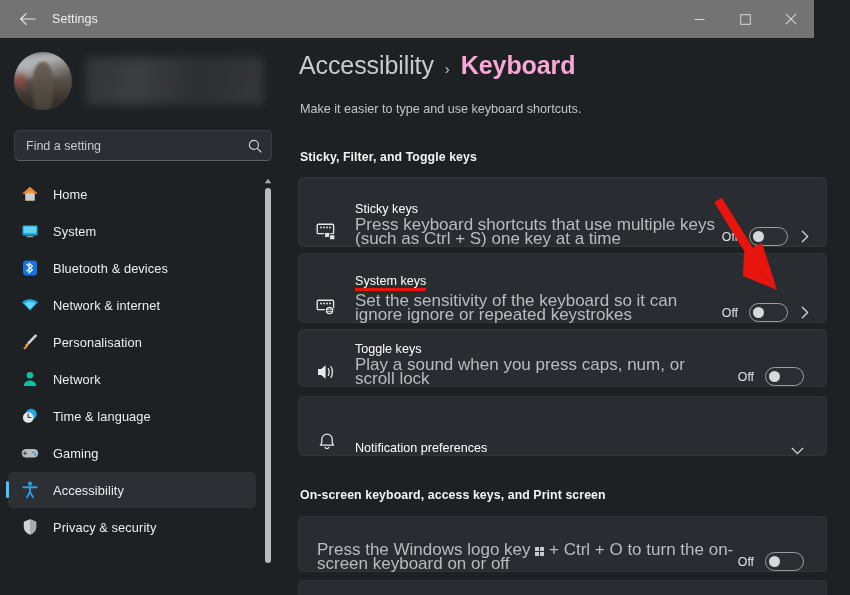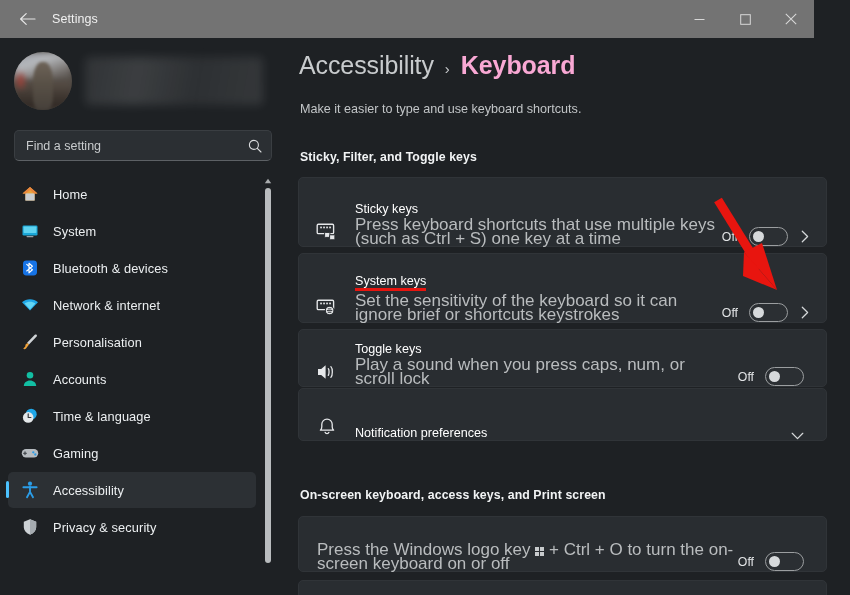--- a/index.html
+++ b/index.html
@@ -355,21 +355,21 @@
       </div>
 
 
       <div class="nav-item">
         <span class="nav-ic">
           <svg width="18" height="18" viewBox="0 0 18 18">
             <circle cx="9" cy="5.3" r="3.3" fill="#12bfa3"></circle>
             <path d="M2.8 16c0-3.4 2.8-5.6 6.2-5.6s6.2 2.2 6.2 5.6H2.8Z" fill="#12bfa3"></path>
           </svg>
         </span>
-        <span class="nav-label">Accounts</span>
+        <span class="nav-label">Network</span>
       </div>
 
       <div class="nav-item">
         <span class="nav-ic">
           <svg width="18" height="18" viewBox="0 0 18 18">
             <circle cx="10.2" cy="7.2" r="5.5" fill="#1fa7e8"></circle>
             <circle cx="7.2" cy="10.4" r="5.3" fill="#e4e8ea"></circle>
             <path d="M7.2 6.9v3.6h2.7" stroke="#33383c" stroke-width="1.15" fill="none" stroke-linecap="round" stroke-linejoin="round"></path>
           </svg>
         </span>
@@ -473,21 +473,21 @@
             <rect x="5.2" y="6.6" width="1.7" height="1.7" fill="#e6e8ea"></rect>
             <rect x="8.2" y="6.6" width="1.7" height="1.7" fill="#e6e8ea"></rect>
             <rect x="11.2" y="6.6" width="1.7" height="1.7" fill="#e6e8ea"></rect>
             <rect x="14.2" y="6.6" width="1.7" height="1.7" fill="#e6e8ea"></rect>
             <circle cx="14.6" cy="14.6" r="4.3" fill="#e6e8ea" stroke="#292d31" stroke-width="1.1"></circle>
             <path d="M12.3 14.6h4.6M13.2 12.9h2.8M13.2 16.3h2.8" stroke="#292d31" stroke-width="0.95" stroke-linecap="round"></path>
           </svg>
         </span>
         <div class="card-txt">
           <div class="card-title underlined">System keys</div>
-          <div class="card-desc" style="margin-top:4px">Set the sensitivity of the keyboard so it can ignore brief or shortcuts keystrokes</div>
+          <div class="card-desc" style="margin-top:4px">Set the sensitivity of the keyboard so it can ignore ignore or repeated keystrokes</div>
         </div>
         <div class="card-right">
           <span class="off-label">Off</span>
           <span class="toggle">
               <span class="knob"></span>
             </span>
           <span class="chev">
             <svg width="8" height="13" viewBox="0 0 8 13" fill="none">
                 <path d="M1.3 1.2 6.6 6.5 1.3 11.8" stroke="#d5d8da" stroke-width="1.25" stroke-linecap="round" stroke-linejoin="round"></path>
               </svg>
@@ -510,21 +510,21 @@
         </div>
         <div class="card-right" style="padding-right:12px">
           <span class="off-label">Off</span>
           <span class="toggle">
               <span class="knob"></span>
             </span>
         </div>
       </div>
     </div>
 
-    <div class="card" style="top:350px; height:53px">
+    <div class="card" style="top:358px; height:60px">
       <div class="card-inner">
         <span class="card-ic">
           <svg width="24" height="24" viewBox="0 0 24 24" fill="none">
             <path d="M5.4 16.2c1-1 1.4-2 1.4-3.5v-2.4a5.2 5.2 0 0 1 10.4 0v2.4c0 1.5 0.4 2.5 1.4 3.5H5.4Z" stroke="#e6e8ea" stroke-width="1.3" stroke-linejoin="round"></path>
             <path d="M10.1 18.3a2 2 0 0 0 3.8 0" stroke="#e6e8ea" stroke-width="1.3" stroke-linecap="round"></path>
           </svg>
         </span>
         <div class="card-txt">
           <div class="card-title" style="margin-bottom:0">Notification preferences</div>
         </div>

